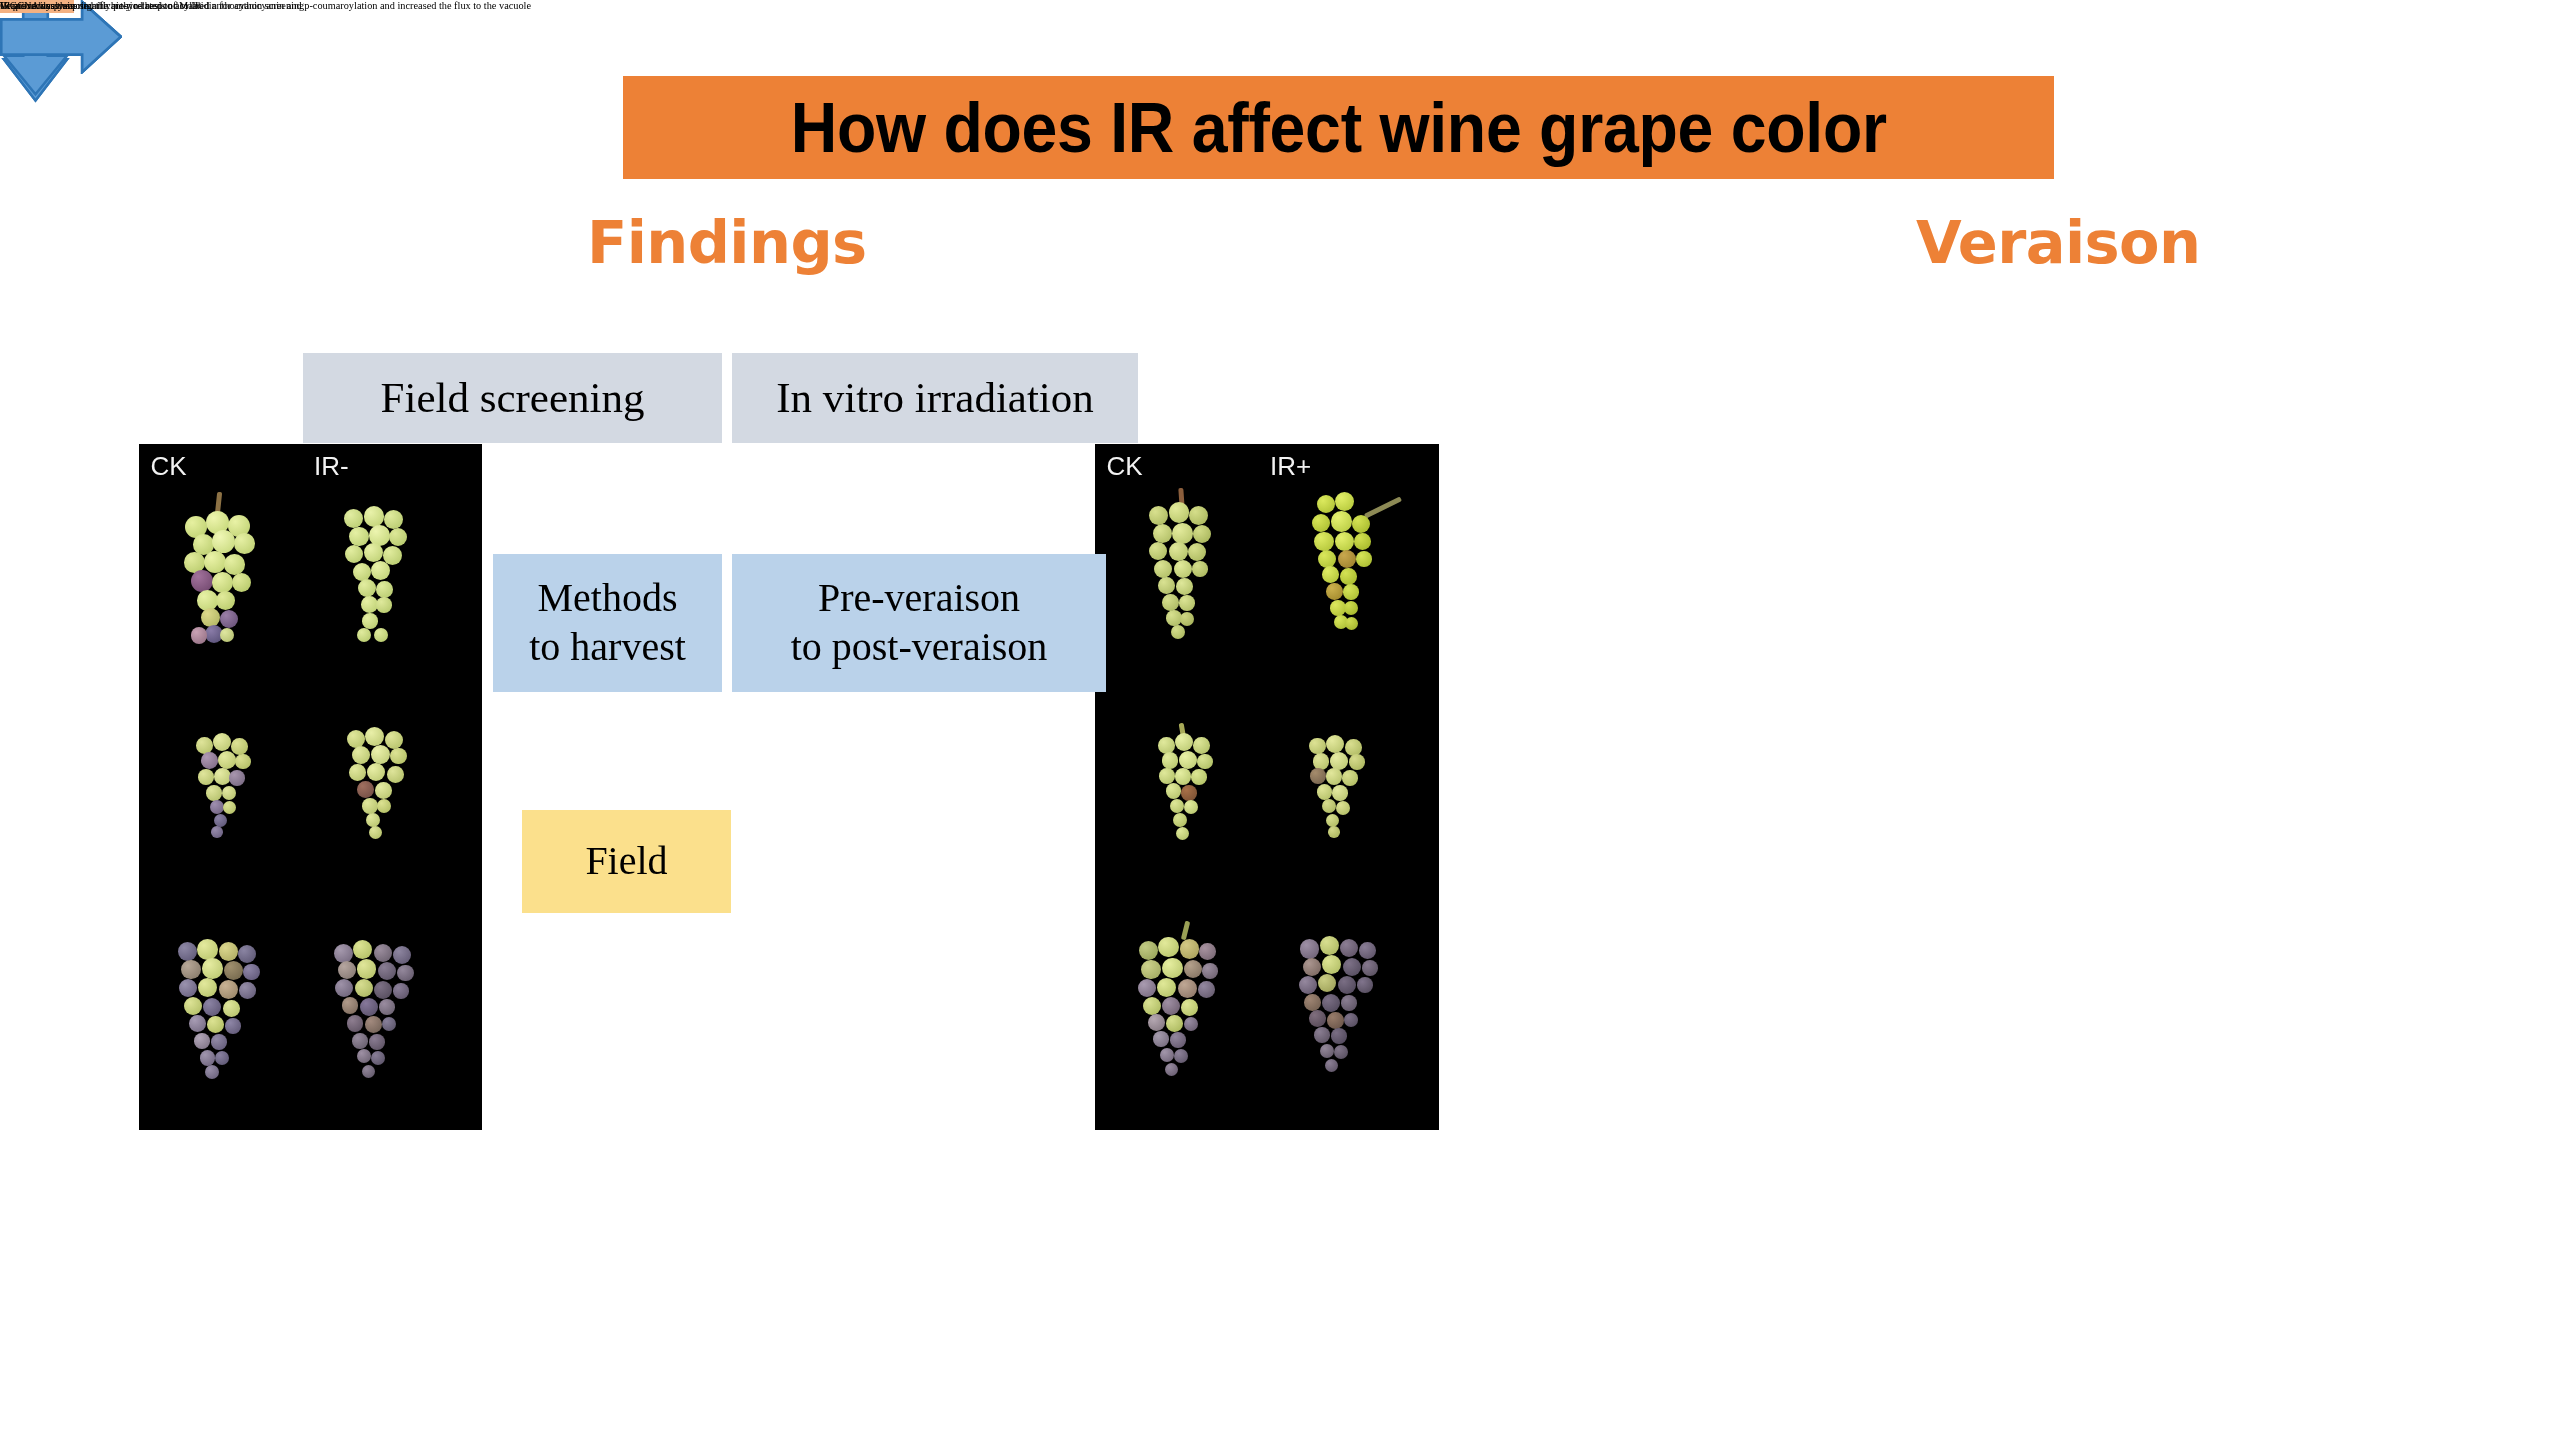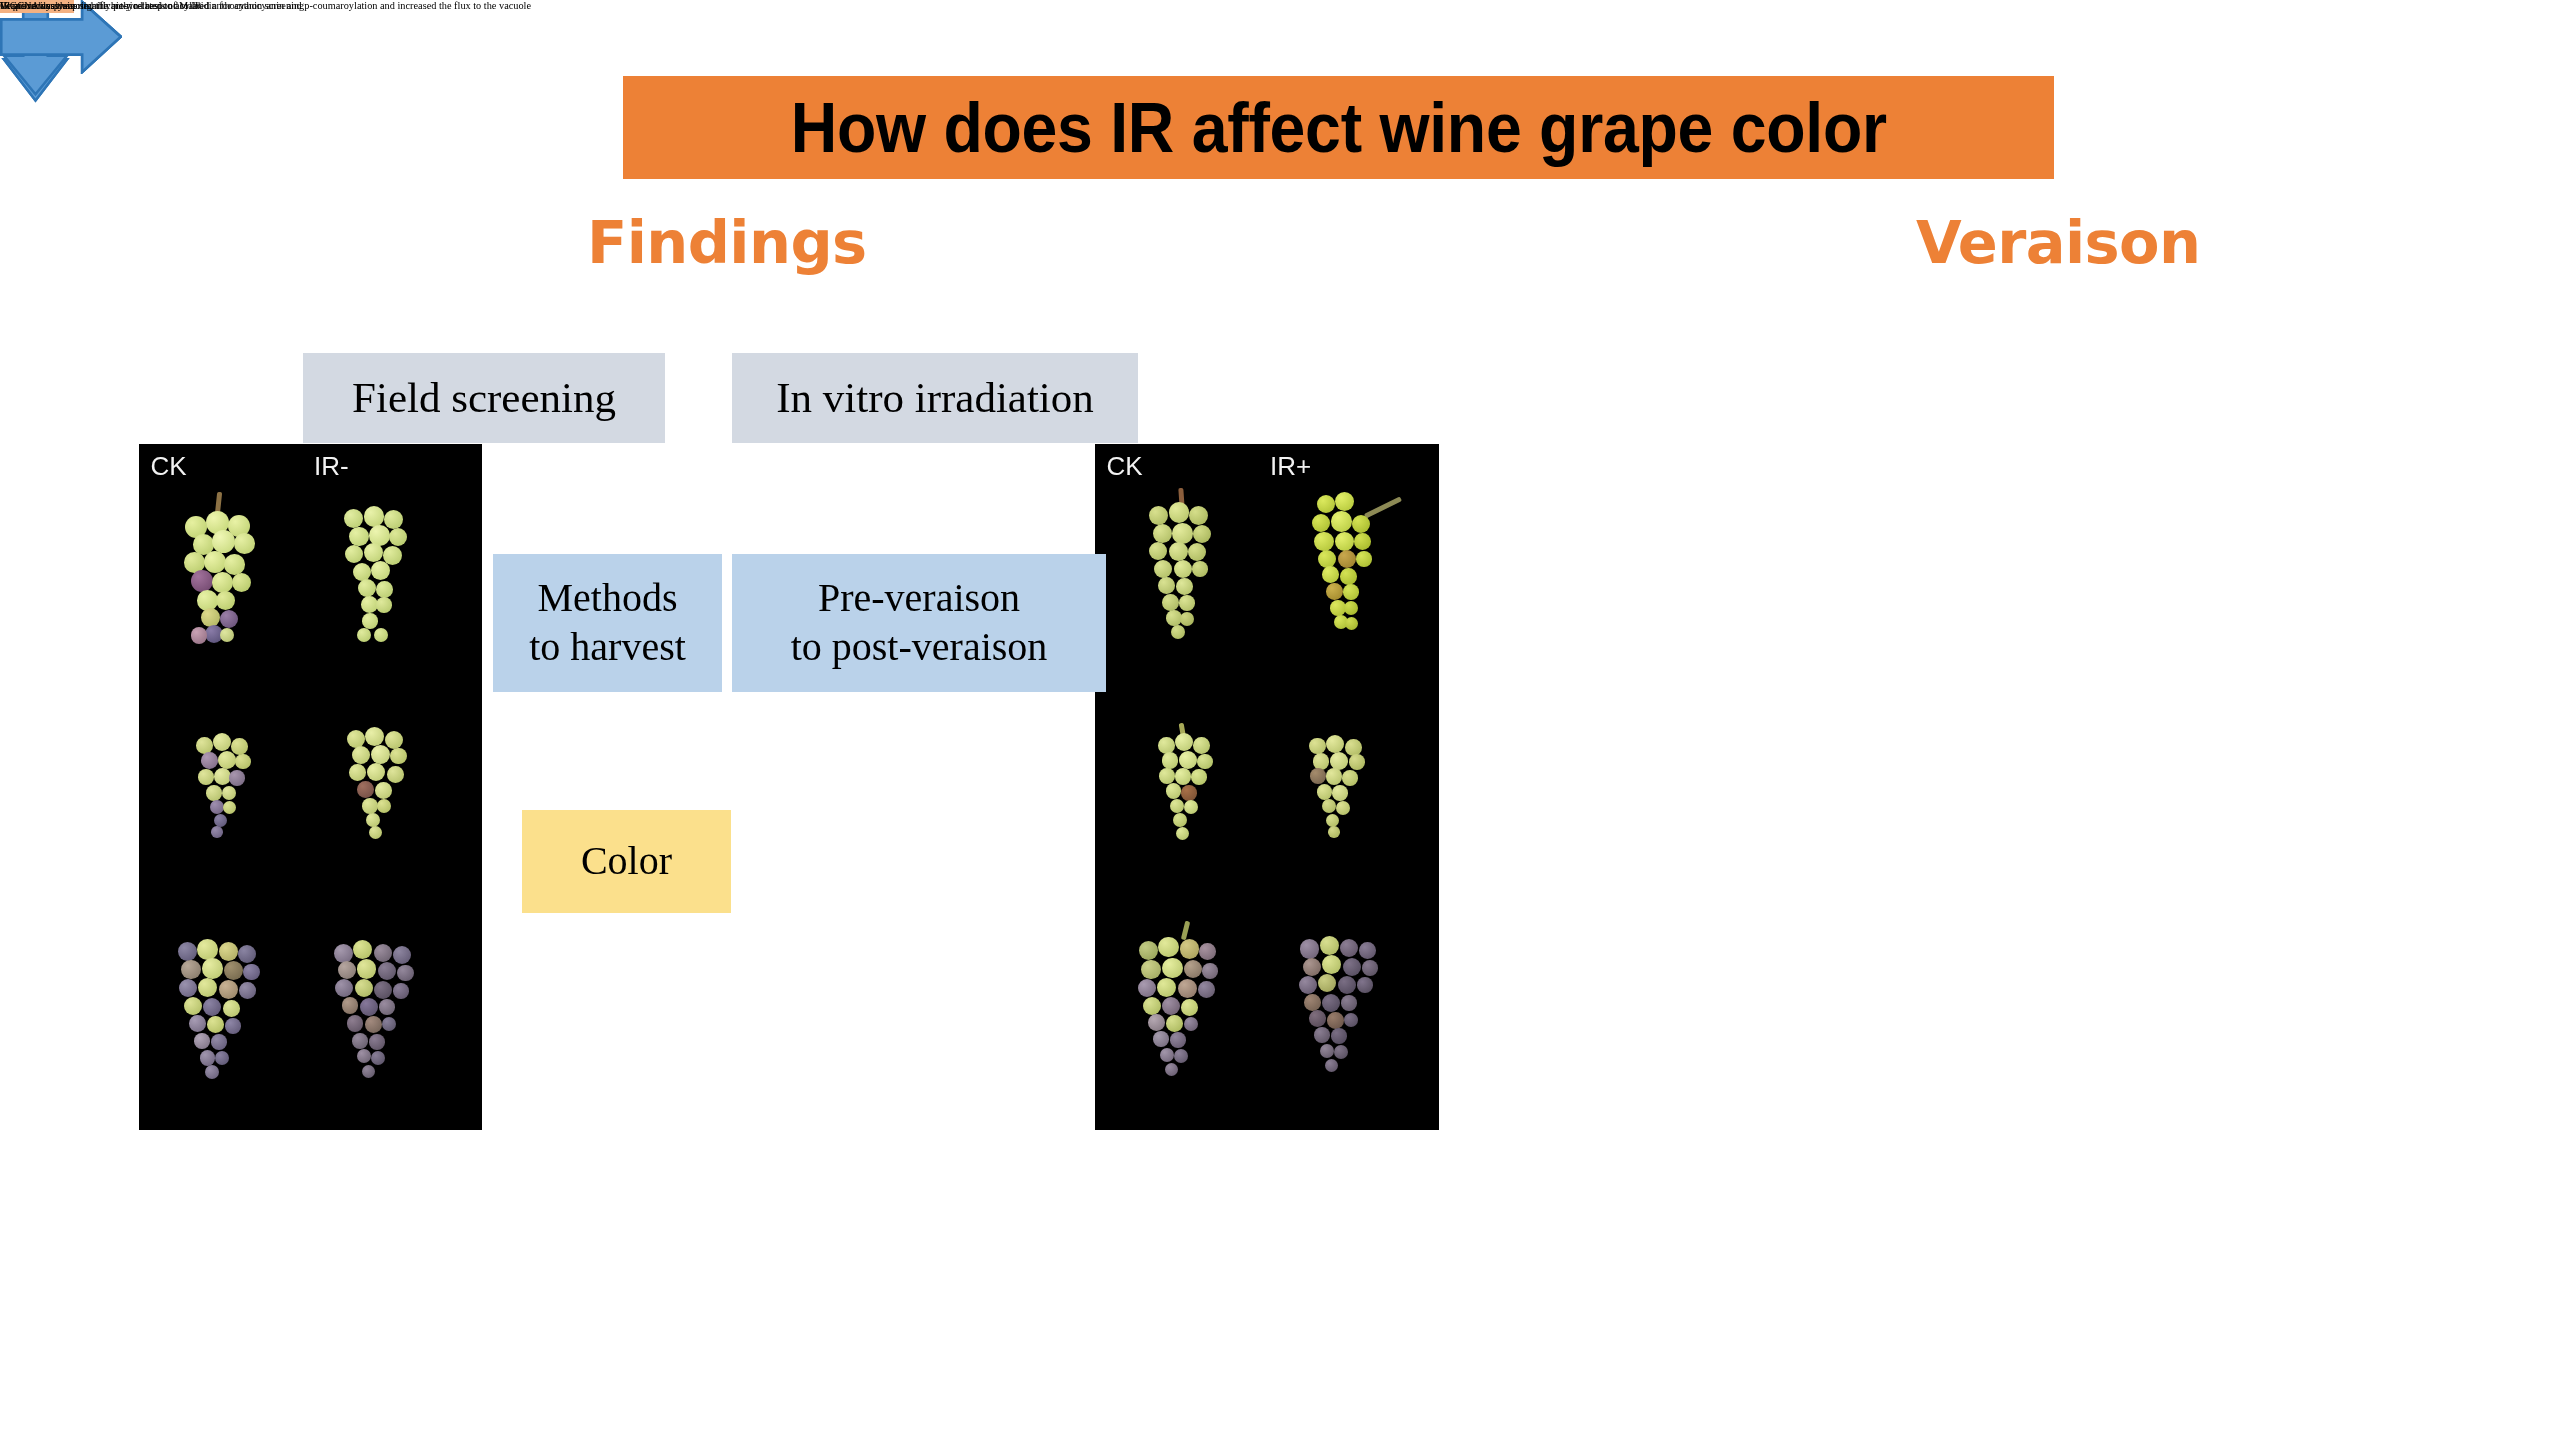--- a/index.html
+++ b/index.html
@@ -94,21 +94,21 @@
     text-align: center;
     color: #000000;
     line-height: 1.22;
   }
   .gray-box   { background: #D3D9E2; }
   .blue-box   { background: #BAD2EA; }
   .yellow-box { background: #FBE08C; }
   .green-box  { background: #BFDCB4; }
   .peach-box  { background: #F3B182; }
 
-  #box-field-screening   { left: 303px;  top: 353px;  width: 362px; height: 90px; font-size: 43px; }
+  #box-field-screening   { left: 303px;  top: 353px;  width: 419px; height: 90px; font-size: 43px; }
   #box-in-vitro          { left: 732px; top: 353px;  width: 406px; height: 90px; font-size: 43px; }
   #box-veraison-harvest  { left: 493px;  top: 554px;  width: 229px; height: 138px; font-size: 40px; }
   #box-pre-veraison      { left: 732px; top: 554px;  width: 374px; height: 138px; font-size: 40px; }
   #box-color             { left: 522px;  top: 810px; width: 209px; height: 103px; font-size: 40px; }
   #box-transcriptome     { left": 0; }
   #box-transcriptome     { left: 744px; top: 810px; width: 341px; height: 103px; font-size: 40px; }
   #box-anthocyanin       { left: 489px;  top": 0; }
   #box-anthocyanin       { left: 489px;  top: 913px; width: 309px; height: 103px; font-size: 40px; }
   #box-metabolome        { left: 805px; top: 913px; width: 296px; height: 103px; font-size: 40px; }
   #box-wgcna             { left: 522px;  top: 1119px; width: 444px; height: 90px; font-size: 40px; }
@@ -449,21 +449,21 @@
     <span>to post-veraison</span>
   </span>
 </div>
 
 <div class="abs arrow-down" id="arrow-down-2">
   <svg viewBox="0 0 110 160" width="71" height="103" aria-hidden="true">
     <polygon points="36,2 74,2 74,92 104,92 55,156 6,92 36,92" fill="#5B9BD5" stroke="#2E75B6" stroke-width="4" stroke-linejoin="miter"></polygon>
   </svg>
 </div>
 
-<div class="abs flow-box yellow-box" id="box-color">Color</div>
+<div class="abs flow-box yellow-box" id="box-color">Field</div>
 <div class="abs flow-box green-box" id="box-transcriptome">Transcriptome</div>
 <div class="abs flow-box yellow-box" id="box-anthocyanin">Anthocyanin</div>
 <div class="abs flow-box green-box" id="box-metabolome">Metabolome</div>
 
 <div class="abs arrow-down" id="arrow-down-3">
   <svg viewBox="0 0 110 150" width="71" height="97" aria-hidden="true">
     <polygon points="36,2 74,2 74,86 104,86 55,146 6,86 36,86" fill="#5B9BD5" stroke="#2E75B6" stroke-width="4" stroke-linejoin="miter"></polygon>
   </svg>
 </div>
 

